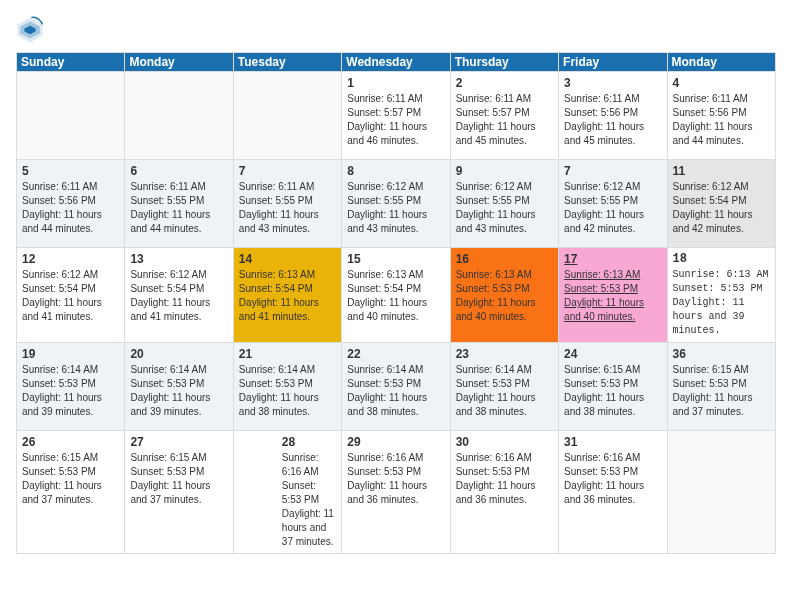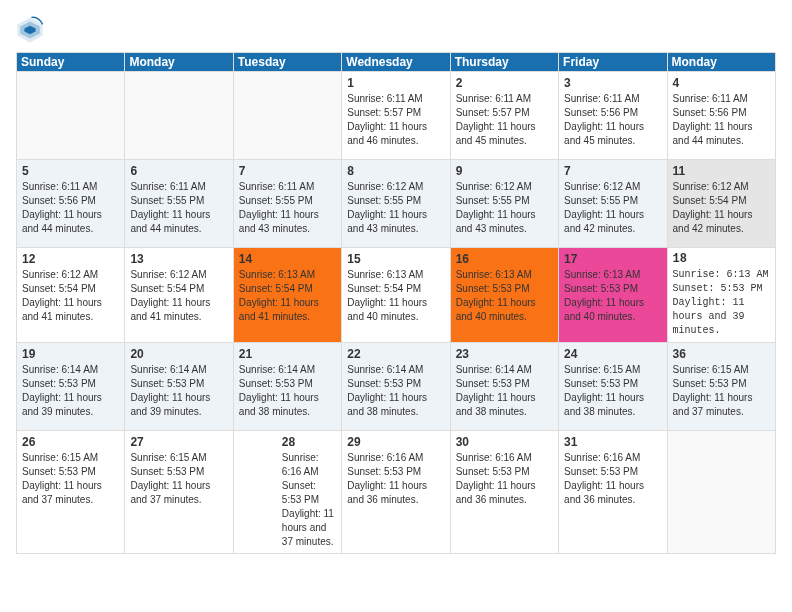--- a/index.html
+++ b/index.html
@@ -202,39 +202,39 @@
           <div class="cell-text" style="white-space: pre-line;">Sunrise: 6:12 AM
 Sunset: 5:54 PM
 Daylight: 11 hours and 41 minutes.</div>
         </td>
         <td style="background: rgb(255, 255, 255);">
           <span class="day-num">13</span>
           <div class="cell-text" style="white-space: pre-line;">Sunrise: 6:12 AM
 Sunset: 5:54 PM
 Daylight: 11 hours and 41 minutes.</div>
         </td>
-        <td style="background: #f97316;">
+        <td style="background: #eab308;">
           <span class="day-num">14</span>
           <div class="cell-text" style="white-space: pre-line;">Sunrise: 6:13 AM
 Sunset: 5:54 PM
 Daylight: 11 hours and 41 minutes.</div>
         </td>
         <td style="background: rgb(255, 255, 255);">
           <span class="day-num">15</span>
           <div class="cell-text" style="white-space: pre-line;">Sunrise: 6:13 AM
 Sunset: 5:54 PM
 Daylight: 11 hours and 40 minutes.</div>
         </td>
         <td style="background: #f97316;">
           <span class="day-num">16</span>
           <div class="cell-text" style="white-space: pre-line;">Sunrise: 6:13 AM
 Sunset: 5:53 PM
 Daylight: 11 hours and 40 minutes.</div>
         </td>
-        <td style="background: #ec4899;">
+        <td style="background: #f9a8d4; text-decoration: underline;">
           <span class="day-num">17</span>
           <div class="cell-text" style="white-space: pre-line;">Sunrise: 6:13 AM
 Sunset: 5:53 PM
 Daylight: 11 hours and 40 minutes.</div>
         </td>
         <td style="background: rgb(255, 255, 255); font-family: Liberation Mono, monospace;">
           <span class="day-num">18</span>
           <div class="cell-text" style="white-space: pre-line;">Sunrise: 6:13 AM
 Sunset: 5:53 PM
 Daylight: 11 hours and 39 minutes.</div>

